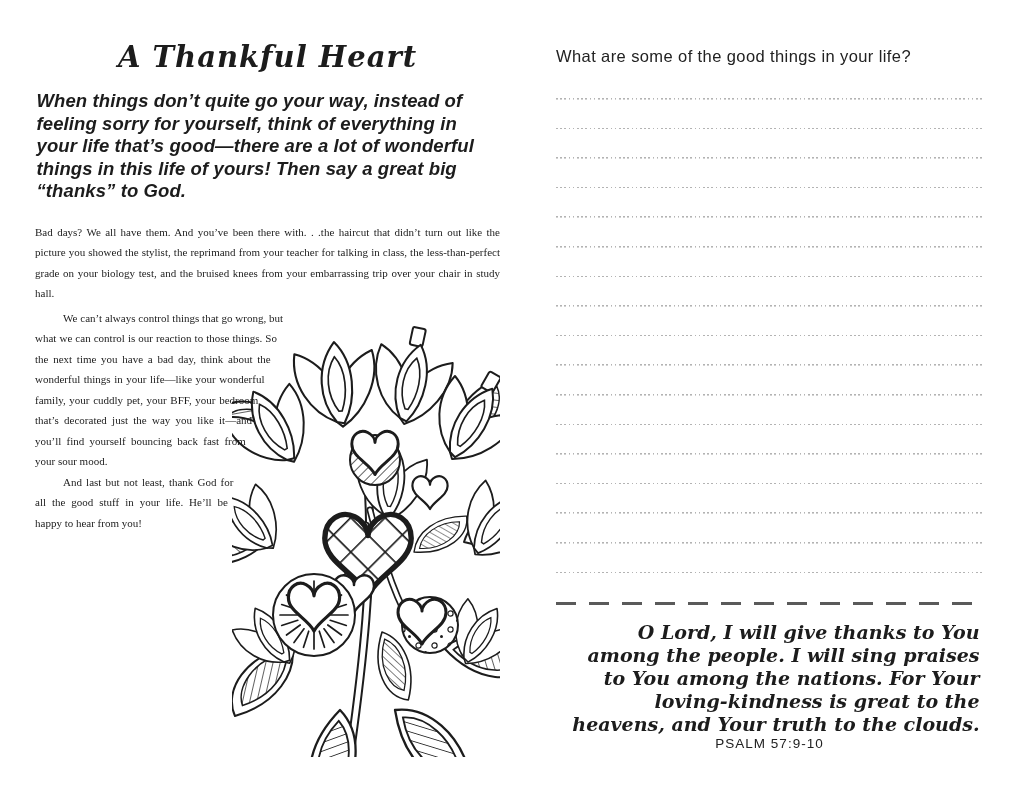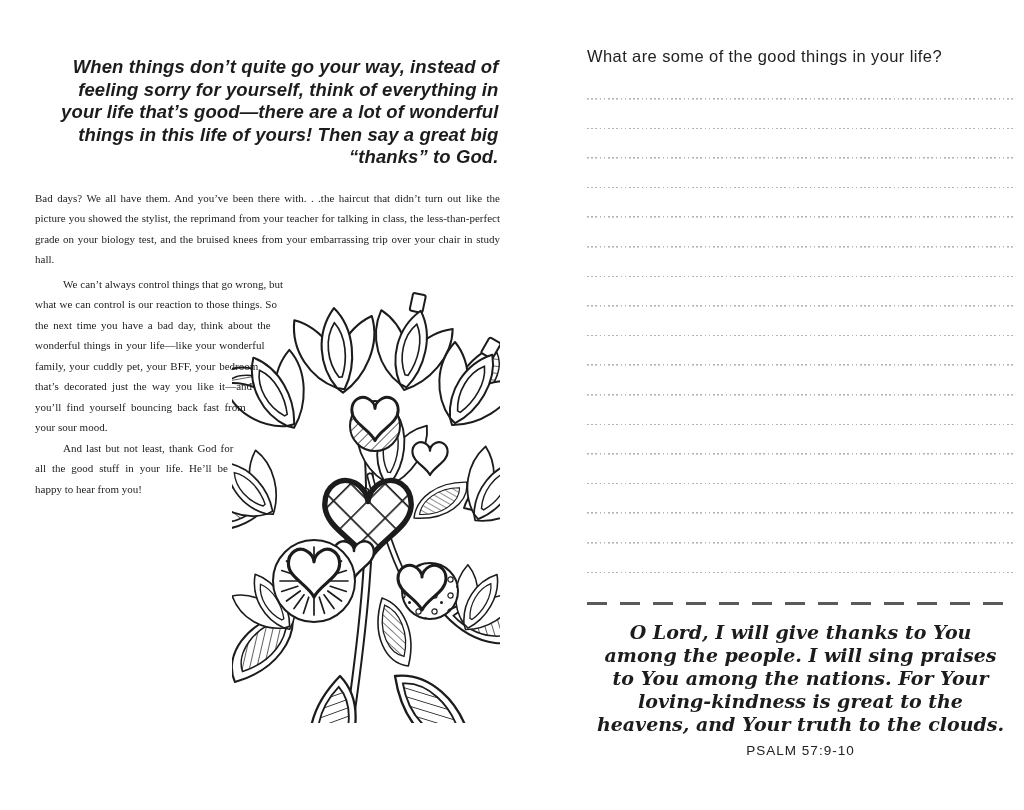--- a/index.html
+++ b/index.html
@@ -19,21 +19,21 @@
   .chapter-title{
     text-align:center;
     font-family:"DejaVu Serif",serif;
     font-style:italic;font-weight:bold;
     font-size:29px;letter-spacing:1px;
     color:var(--ink);
   }
   .intro{
     margin:16px auto 0;
     width:462px;
-    text-align:right;
+    text-align:left;
     font-family:"Liberation Sans",sans-serif;
     font-style:italic;font-weight:bold;
     font-size:18.5px;line-height:22.5px;
     letter-spacing:.1px;
   }
   .body-copy{margin-top:19px;font-size:11px;line-height:20.5px;text-align:justify;}
   .body-copy p{text-align:justify;}
   .wrap-zone{margin-top:4px;}
   .wrap-zone p{text-indent:28px;}
   svg.bouquet{
@@ -46,58 +46,58 @@
   .ink{fill:#fff;stroke:var(--ink);stroke-width:2;stroke-linejoin:round;stroke-linecap:round;}
   .inkline{stroke:var(--ink);stroke-width:2;stroke-linejoin:round;}
   .stemO{fill:none;stroke:var(--ink);stroke-width:9;stroke-linecap:round;}
   .stemI{fill:none;stroke:#fff;stroke-width:5;stroke-linecap:round;}
   .stemO2{fill:none;stroke:var(--ink);stroke-width:7;stroke-linecap:round;}
   .stemI2{fill:none;stroke:#fff;stroke-width:3.5;stroke-linecap:round;}
   .rays{fill:none;stroke:var(--ink);stroke-width:1.7;stroke-linecap:round;}
   .leafIn{stroke:var(--ink);stroke-width:1.6;}
 
   
-  .page-right{position:absolute;left:587px;top:47px;width:427px;height:740px;}
+  .page-right{position:absolute;left:556px;top:47px;width:427px;height:740px;}
   .prompt{
     font-family:"Liberation Sans",sans-serif;
     font-size:16.5px;letter-spacing:.4px;
     color:#222;
   }
   .write-lines{margin-top:4px;}
   .write-line{
     height:29.6px;
     background:repeating-linear-gradient(to right,var(--line) 0 1.6px,transparent 1.6px 4.2px) left bottom / 100% 1.6px no-repeat;
   }
   .dashed-divider{
     margin-top:29px;
     height:3.2px;
     background:repeating-linear-gradient(to right,var(--dash) 0 20px,transparent 20px 33px);
   }
   .verse{
     margin:16px auto 0;
     width:420px;
-    text-align:center;
+    text-align:right;
     font-family:"DejaVu Serif",serif;
     font-style:italic;font-weight:bold;
     font-size:19px;line-height:23px;
   }
   .verse-ref{
-    margin-top:7px;
     text-align:center;
     font-family:"Liberation Sans",sans-serif;
     font-size:13.5px;letter-spacing:1px;
     color:#222;
   }
 </style>
 </head>
 <body>
 
 <div class="spread">
 
   <div class="page-left">
+    <div class="chapter-title">A Thankful Heart</div>
 
     <div class="intro">When things don’t quite go your way, instead of feeling sorry for yourself, think of everything in your life that’s good—there are a lot of wonderful things in this life of yours! Then say a great big “thanks” to God.</div>
 
     <div class="body-copy">
       <p>Bad days? We all have them. And you’ve been there with. . .the haircut that didn’t turn out like the picture you showed the stylist, the reprimand from your teacher for talking in class, the less-than-perfect grade on your biology test, and the bruised knees from your embarrassing trip over your chair in study hall.</p>
 
       <div class="wrap-zone">
 
         <svg class="bouquet" viewBox="0 0 268 447" xmlns="http://www.w3.org/2000/svg">
           <defs>

